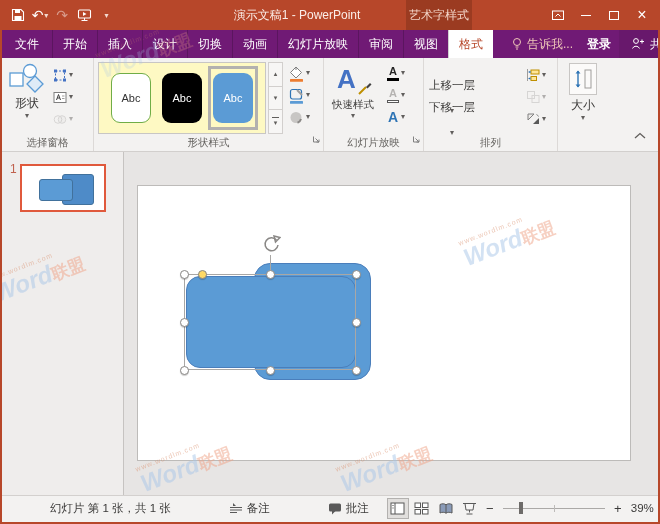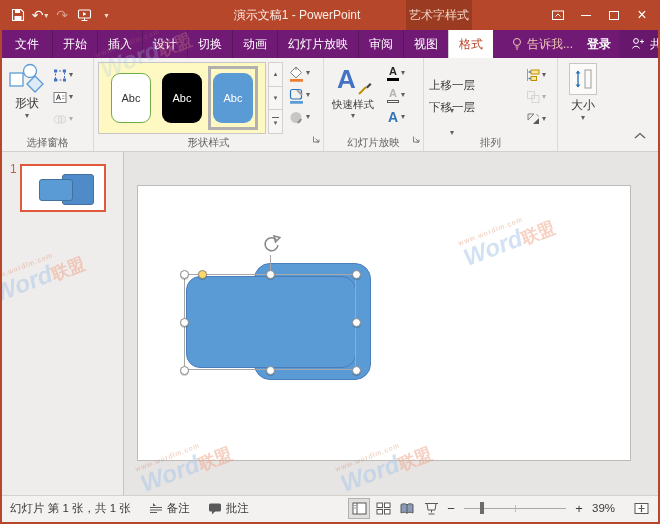--- a/index.html
+++ b/index.html
@@ -67,21 +67,21 @@
   .canvas{flex:1;position:relative;background:#E7E5E4;}
   .slide{position:absolute;left:13px;top:33px;width:494px;height:276px;background:#fff;border:1px solid #BDBBB9;}
   .shape{position:absolute;background:#5B9BD5;border:1.5px solid #4A7EBB;}
   .selrect{position:absolute;border:1px solid #A9A7A5;}
   .handle{position:absolute;width:9px;height:9px;border-radius:50%;background:#fff;border:1px solid #8A8886;box-shadow:0 1px 1px rgba(0,0,0,.2);}
   .handle.yellow{background:#FFD965;}
   .rot-stem{position:absolute;width:1px;height:20px;background:#A9A7A5;}
 
   
   .statusbar{position:absolute;left:0;right:0;bottom:0;height:27px;background:#F3F2F1;border-top:1px solid #D3D0CE;display:flex;align-items:center;font-size:11.5px;color:#3B3A39;padding:0 6px 2px 8px;}
-  .sb-item{display:flex;align-items:center;gap:4px;margin-right:18px;white-space:nowrap;}
+  .sb-item{display:flex;align-items:center;gap:4px;margin-right:18px;white-space:nowrap;margin-left:40px;}
   .sb-right{margin-left:auto;display:flex;align-items:center;gap:2px;}
   .viewbtn{width:22px;height:21px;display:flex;align-items:center;justify-content:center;}
   .viewbtn.sel{background:#E1DFDD;border:1px solid #B3B1AF;}
   .zoomslider{width:102px;height:14px;position:relative;margin:0 4px;}
   .zs-track{position:absolute;left:0;right:0;top:7px;height:1px;background:#ABA9A7;}
   .zs-tick{position:absolute;left:50%;top:4px;width:1px;height:7px;background:#BDBBB9;}
   .zs-thumb{position:absolute;left:16%;top:1px;width:4px;height:12px;background:#6D6B69;}
   .zoom-pct{width:32px;margin:0 4px;}
   .zoombtn{width:14px;text-align:center;font-size:13px;}
 

